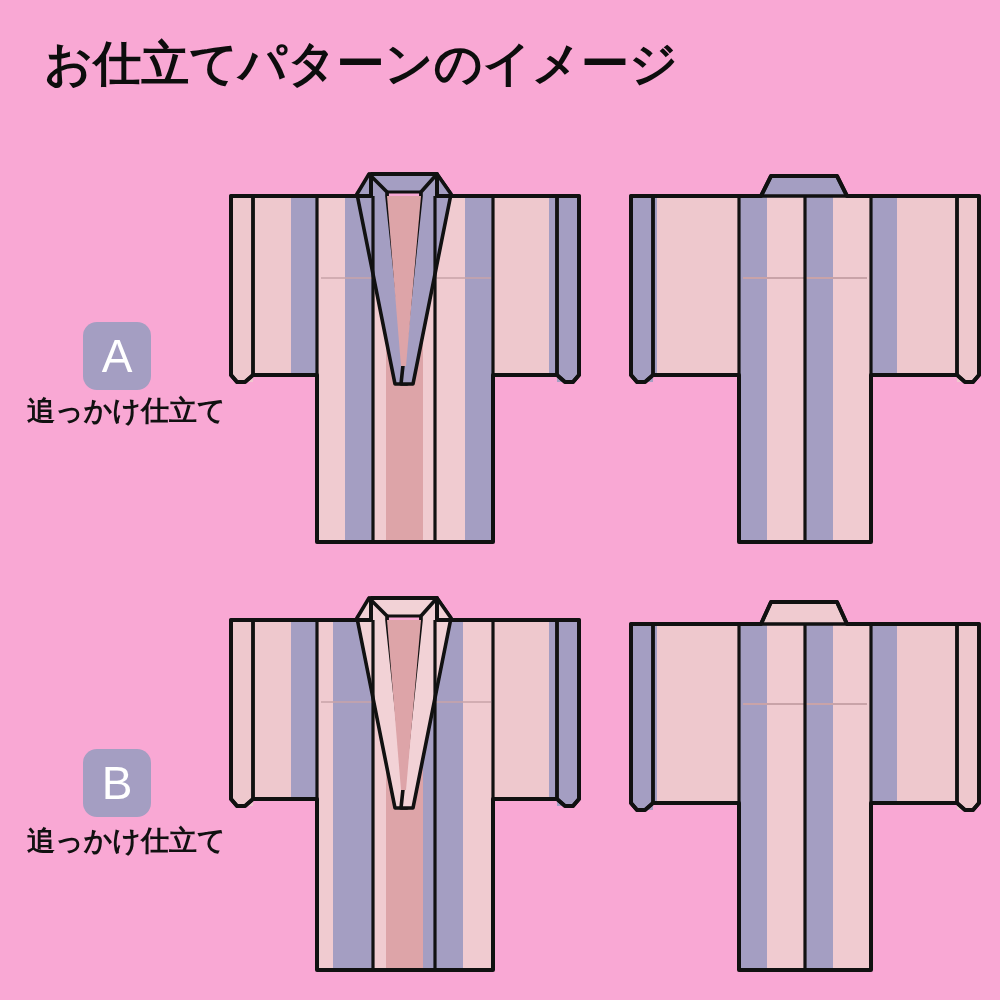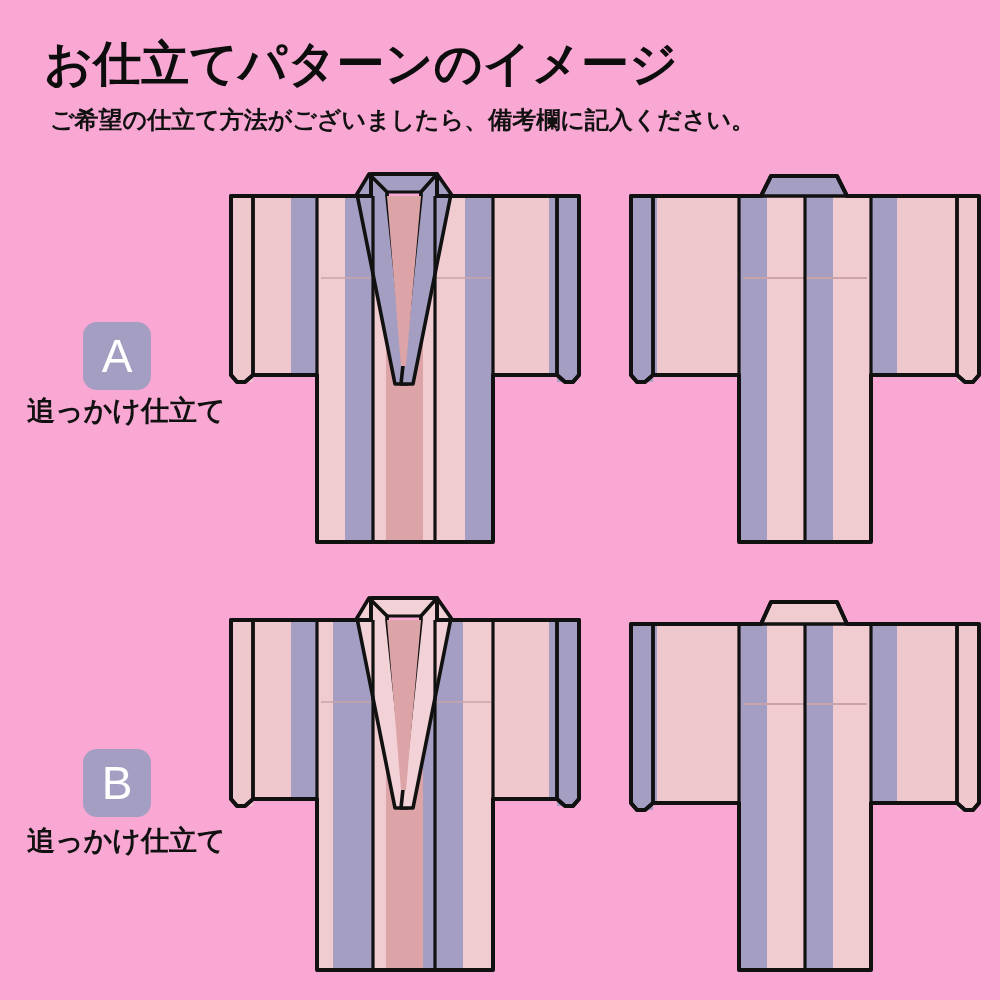--- a/index.html
+++ b/index.html
@@ -68,21 +68,20 @@
     position: absolute;
   }
   svg { display: block; }
 </style>
 </head>
 <body>
 
 <div id="page">
 
   <div class="title">お仕立てパターンのイメージ</div>
-  <div class="subtitle">ご希望の仕立て方法がございましたら、備考欄に記入ください。</div>
 
   <div class="badge" style="left:83px; top:322px;">A</div>
   <div class="pattern-label" style="left:27px; top:392px;">追っかけ仕立て</div>
 
   <div class="figure" style="left:225px; top:170px;">
     <svg width="360" height="380" viewBox="0 0 360 380">
       <defs>
         <clipPath id="a-f-lsleeve">
             <path d="M6,26 L6,205 L12,212 L28,212 L28,26 Z"></path>
           </clipPath>

